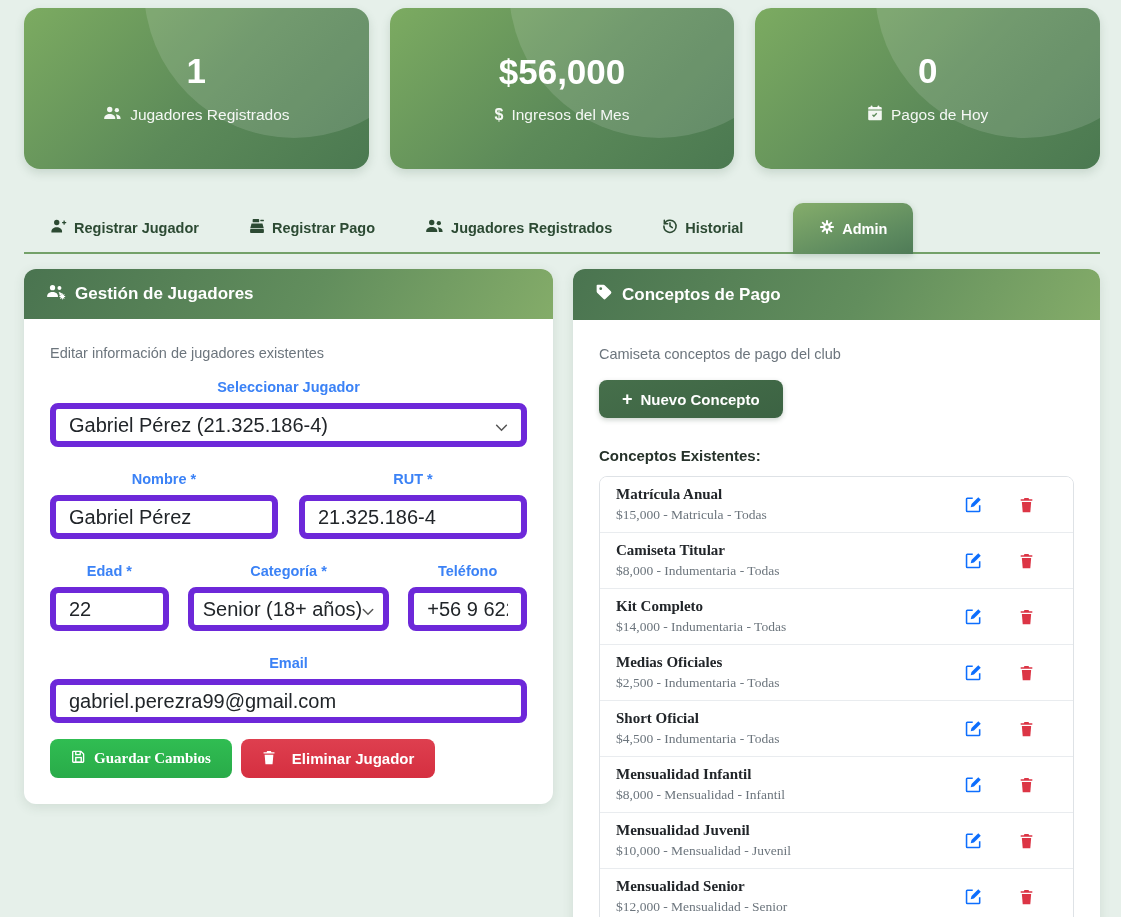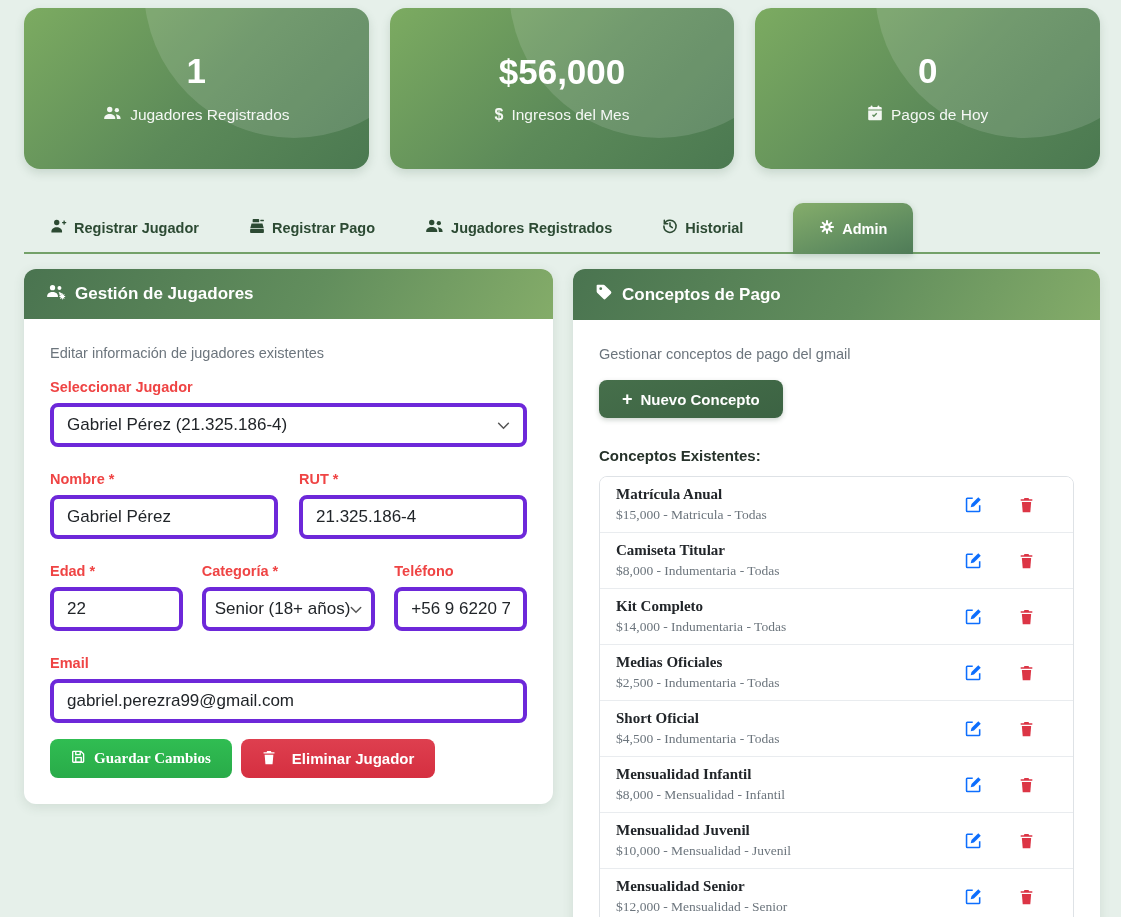--- a/index.html
+++ b/index.html
@@ -60,24 +60,24 @@
   .panel-right { flex:1; }
   .panel-header {
     background:linear-gradient(120deg,#4a7450 0%,#628e5d 55%,#84ac69 100%);
     color:#fff; padding:14px 22px; font-size:17px; font-weight:600;
     display:flex; align-items:center; gap:9px;
   }
   .panel-body { padding:26px; }
   .panel-sub { color:#6c757d; font-size:14.5px; margin-bottom:18px; }
 
   
-  .field-label { font-size:14.5px; font-weight:700; color:#ef4444; margin-bottom:8px; }
+  .field-label { font-size:14.5px; font-weight:700; color:#3b82f6; margin-bottom:8px;text-align:center; }
   .text-input, .select-box {
-    width:100%; height:44px; border:4px solid #6d28d9; border-radius:8px;
-    padding:0 13px; font-size:17px; color:#212529; background:#fff;
+    width:100%; height:44px; border:6px solid #6d28d9; border-radius:8px;
+    padding:0 13px; font-size:20px; color:#212529; background:#fff;
     font-family:inherit; outline:none;
   }
   .select-box { display:flex; align-items:center; justify-content:space-between; cursor:pointer; }
   .select-box .chev { color:#555; }
   .form-group { margin-bottom:24px; }
   .row-2 { display:flex; gap:21px; }
   .row-2 > div { flex:1; }
   .row-3 { display:flex; gap:19px; }
   .row-3 > div { flex:1; }
   .btn-row { display:flex; gap:9px; margin-top:16px; }
@@ -331,21 +331,21 @@
                   <rect width="22" height="22" fill="#fff"></rect>
                   <circle cx="7" cy="7" r="1.7" fill="#000"></circle>
                 </mask>
               </defs>
             <path mask="url(#taghole)" fill="currentColor" d="M2 3.2A1.2 1.2 0 0 1 3.2 2h7.2a2 2 0 0 1 1.4.6l7.6 7.6a2 2 0 0 1 0 2.8l-6.4 6.4a2 2 0 0 1-2.8 0L2.6 11.8a2 2 0 0 1-.6-1.4z"></path>
           </svg>
         </span>
         <span>Conceptos de Pago</span>
       </div>
       <div class="panel-body">
-        <div class="panel-sub">Gestionar conceptos de pago del gmail</div>
+        <div class="panel-sub">Camiseta conceptos de pago del club</div>
 
         <button class="btn btn-dark-green">
           <span class="plus-glyph">+</span>
           <span>Nuevo Concepto</span>
         </button>
 
         <div class="list-heading">Conceptos Existentes:</div>
 
         <div class="concept-list">
 

